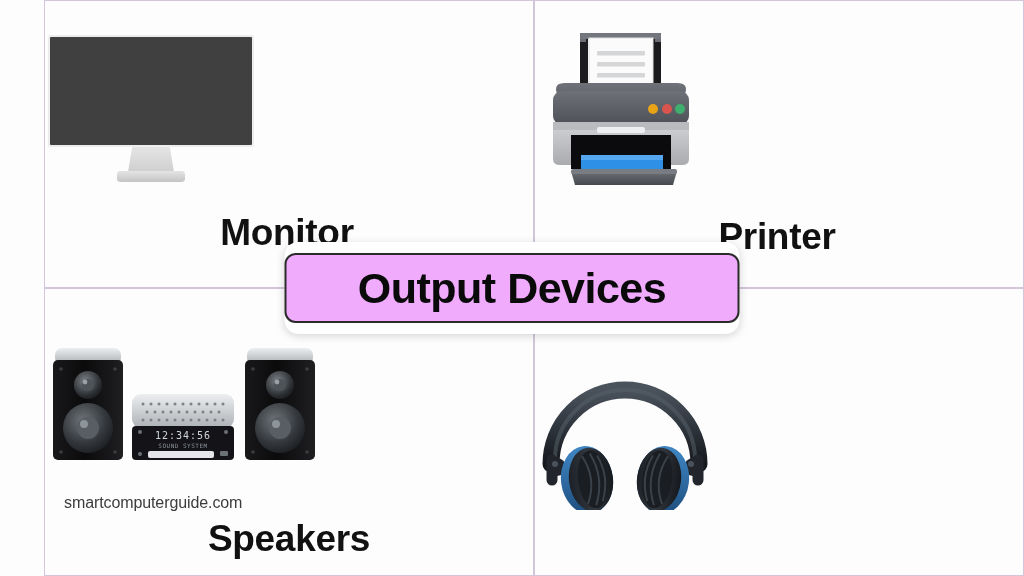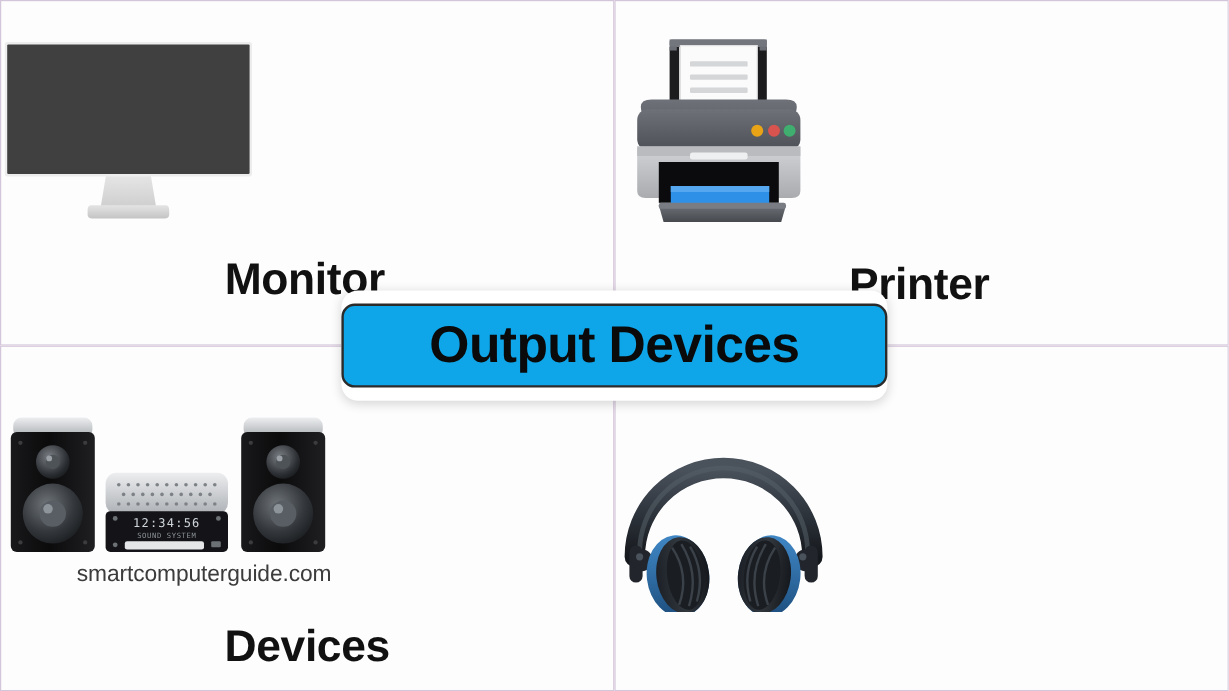--- a/index.html
+++ b/index.html
@@ -22,20 +22,21 @@
     inset: 0;
     background: #fdfdfd;
   }
 
   .grid {
     position: absolute;
     inset: 0;
     display: grid;
     grid-template-columns: 1fr 1fr;
     grid-template-rows: 1fr 1fr;
+    padding-left: 44px;
   }
 
   .cell {
     position: relative;
     border: 1.6px solid #d4c6da;
     background: #fdfdfd;
     display: flex;
     flex-direction: column;
     align-items: center;
     justify-content: flex-start;
@@ -87,40 +88,40 @@
     align-items: center;
     justify-content: center;
     z-index: 20;
   }
 
   .title-inner {
     width: 510px;
     height: 70px;
     border: 2px solid #2b2b2b;
     border-radius: 11px;
-    background: #0ea5e9;
+    background: #f0abfc;
     display: flex;
     align-items: center;
     justify-content: center;
   }
 
   .title-text {
     font-size: 43px;
     font-weight: bold;
     color: #0a0a0a;
     letter-spacing: -0.5px;
     line-height: 1;
   }
 
   
   .watermark {
     position: absolute;
     left: 64px;
-    top: 468px;
-    font-size: 19px;
+    top: 494px;
+    font-size: 16px;
     font-weight: normal;
     color: #3c3c3c;
     z-index: 15;
     letter-spacing: -0.1px;
   }
 
   svg { display: block; }
 </style>
 </head>
 <body>
@@ -321,21 +322,21 @@
               <circle cx="235" cy="86" r="11" fill="#585e64"></circle>
               <circle cx="231" cy="82" r="4" fill="#8d949a"></circle>
               <circle cx="208" cy="27" r="1.8" fill="#3c3c3f"></circle>
               <circle cx="262" cy="27" r="1.8" fill="#3c3c3f"></circle>
               <circle cx="208" cy="110" r="1.8" fill="#3c3c3f"></circle>
               <circle cx="262" cy="110" r="1.8" fill="#3c3c3f"></circle>
             </g>
           </svg>
         </span>
       </div>
-      <div class="device-label">Devices</div>
+      <div class="device-label">Speakers</div>
     </div>
 
     <div class="cell cell-br">
       <div class="art">
         <span>
           <svg width="180" height="150" viewBox="0 0 180 150">
             <defs>
               <linearGradient id="bandGrad" x1="0" y1="0" x2="0" y2="1">
                 <stop offset="0%" stop-color="#4a525c"></stop>
                 <stop offset="55%" stop-color="#2c323a"></stop>

